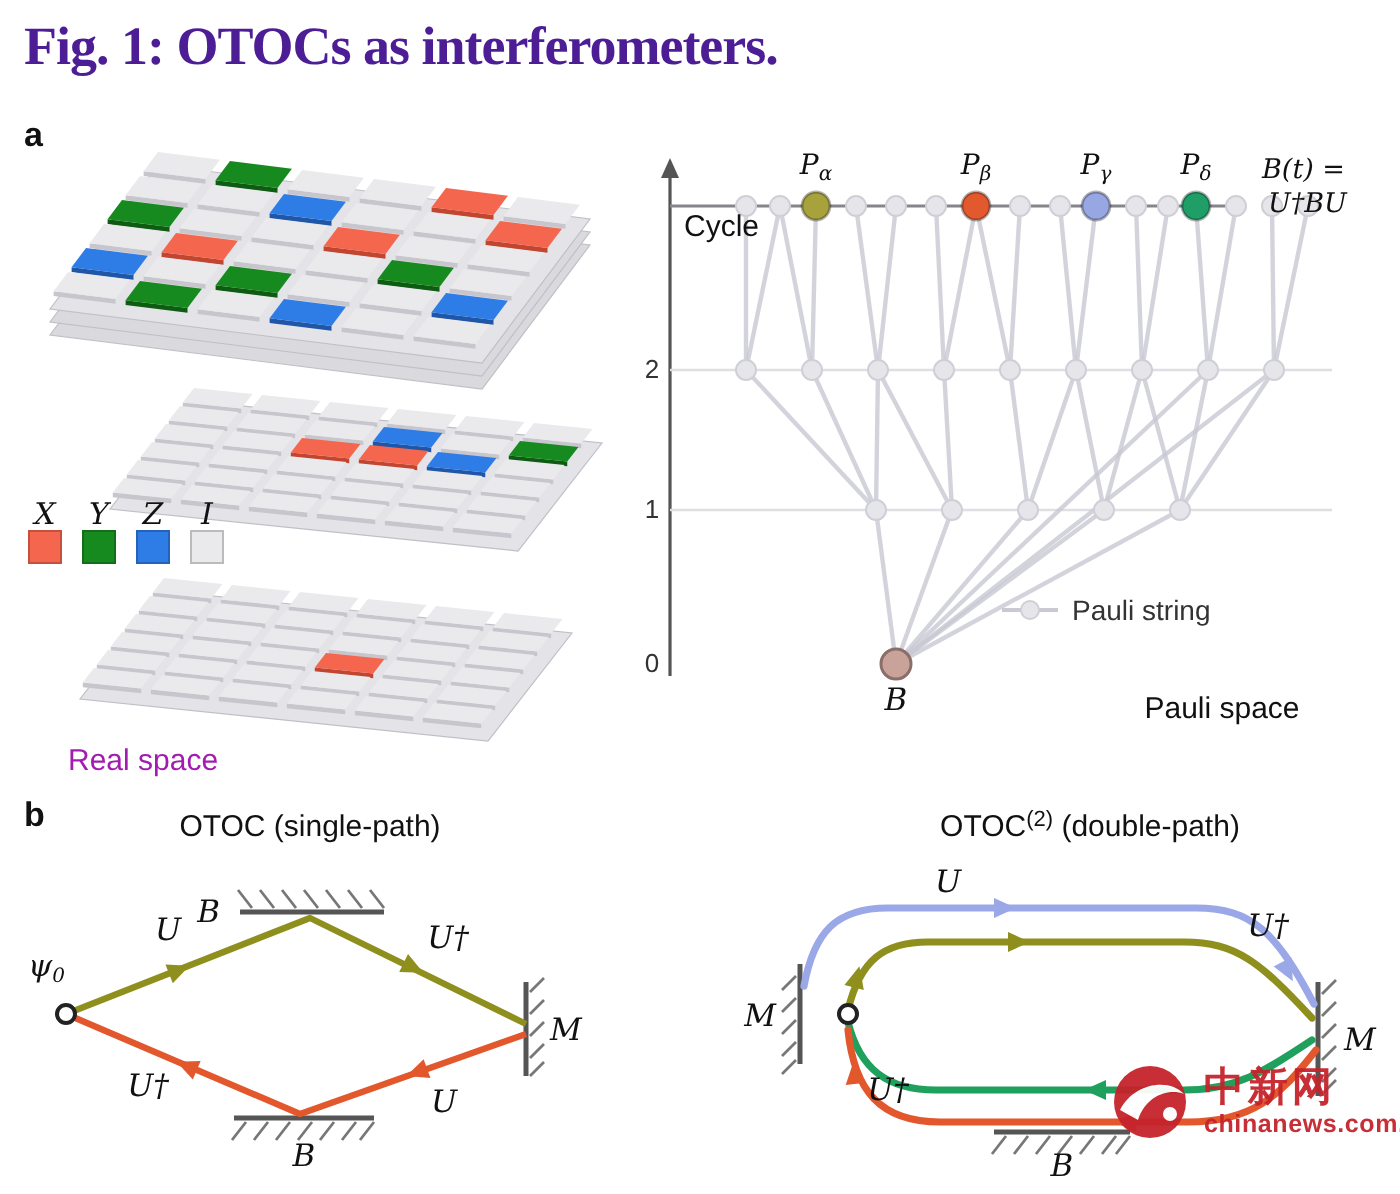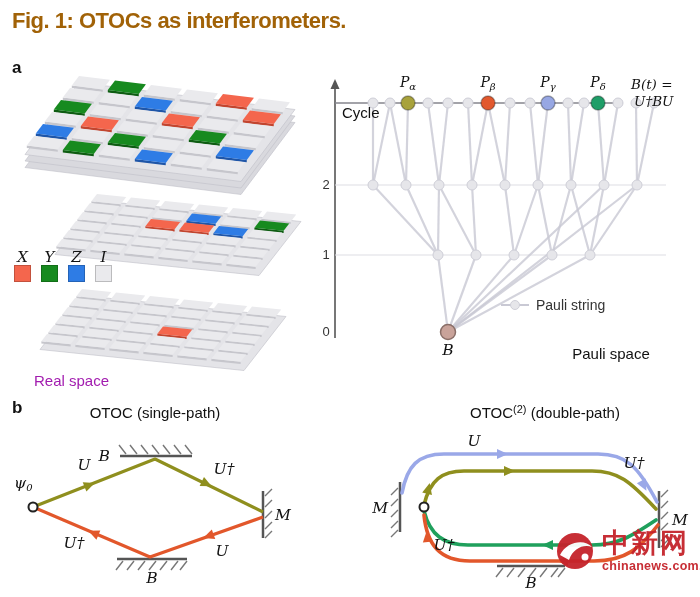--- a/index.html
+++ b/index.html
@@ -1,37 +1,37 @@
 <!DOCTYPE html>
 <html><head>
 <meta charset="utf-8">
 <style>
   html,body{margin:0;padding:0;}
   body{width:700px;height:597px;position:relative;background:#ffffff;overflow:hidden;
        font-family:"Liberation Sans","DejaVu Sans",sans-serif;}
-  .fig-title{position:absolute;left:12px;top:8px;font-family:Liberation Sans, sans-serif;
-             font-weight:bold;font-size:22px;color:#a16207;letter-spacing:-0.5px;}
+  .fig-title{position:absolute;left:12px;top:8px;font-family:Liberation Serif, serif;
+             font-weight:bold;font-size:27px;color:#4c1d95;letter-spacing:-0.5px;}
   .panel-label{position:absolute;font-weight:bold;font-size:17px;color:#111;}
   .caption{position:absolute;font-size:15px;color:#a21caf;}
   .legend{position:absolute;left:12px;top:248px;display:flex;gap:6px;}
   .legend-item{display:flex;flex-direction:column;align-items:center;width:21px;}
   .legend-letter{font-family:"DejaVu Serif",serif;font-style:italic;font-size:15px;height:17px;color:#111;}
   .legend-swatch{width:17px;height:17px;border:1px solid rgba(0,0,0,0.2);box-sizing:border-box;}
   svg{position:absolute;}
   .t-s13{font-family:"Liberation Sans",sans-serif;font-size:13px;fill:#333;}
   .t-s14{font-family:"Liberation Sans",sans-serif;font-size:14px;fill:#333;}
   .t-s15{font-family:"Liberation Sans",sans-serif;font-size:15px;fill:#111;}
   .t-title{font-family:"Liberation Sans",sans-serif;font-size:15px;fill:#111;}
   .t-m13{font-family:"DejaVu Serif",serif;font-style:italic;font-size:13.5px;fill:#111;}
   .t-m14{font-family:"DejaVu Serif",serif;font-style:italic;font-size:14px;fill:#111;}
   .t-m15{font-family:"DejaVu Serif",serif;font-style:italic;font-size:15.5px;fill:#111;}
   .sub{font-size:10px;}
   .watermark{position:absolute;left:552px;top:528px;display:flex;align-items:center;gap:4px;opacity:0.95;}
   .wm-text{display:flex;flex-direction:column;align-items:flex-start;}
-  .wm-cn{font-size:27px;font-weight:bold;color:#c5232b;line-height:1.1;letter-spacing:2px;}
+  .wm-cn{font-size:20px;font-weight:bold;color:#c5232b;line-height:1.1;letter-spacing:2px;}
   .wm-url{font-size:12.5px;font-weight:bold;color:#c5232b;letter-spacing:0.3px;}
 </style>
 </head>
 <body>
 
 <div class="fig-title">Fig. 1: OTOCs as interferometers.</div>
 
 <div class="panel-label" style="left:12px;top:58px;">a</div>
 
 <svg id="lattice-layers" style="left:8px;top:70px;" width="300" height="330" viewBox="0 0 300 330">

